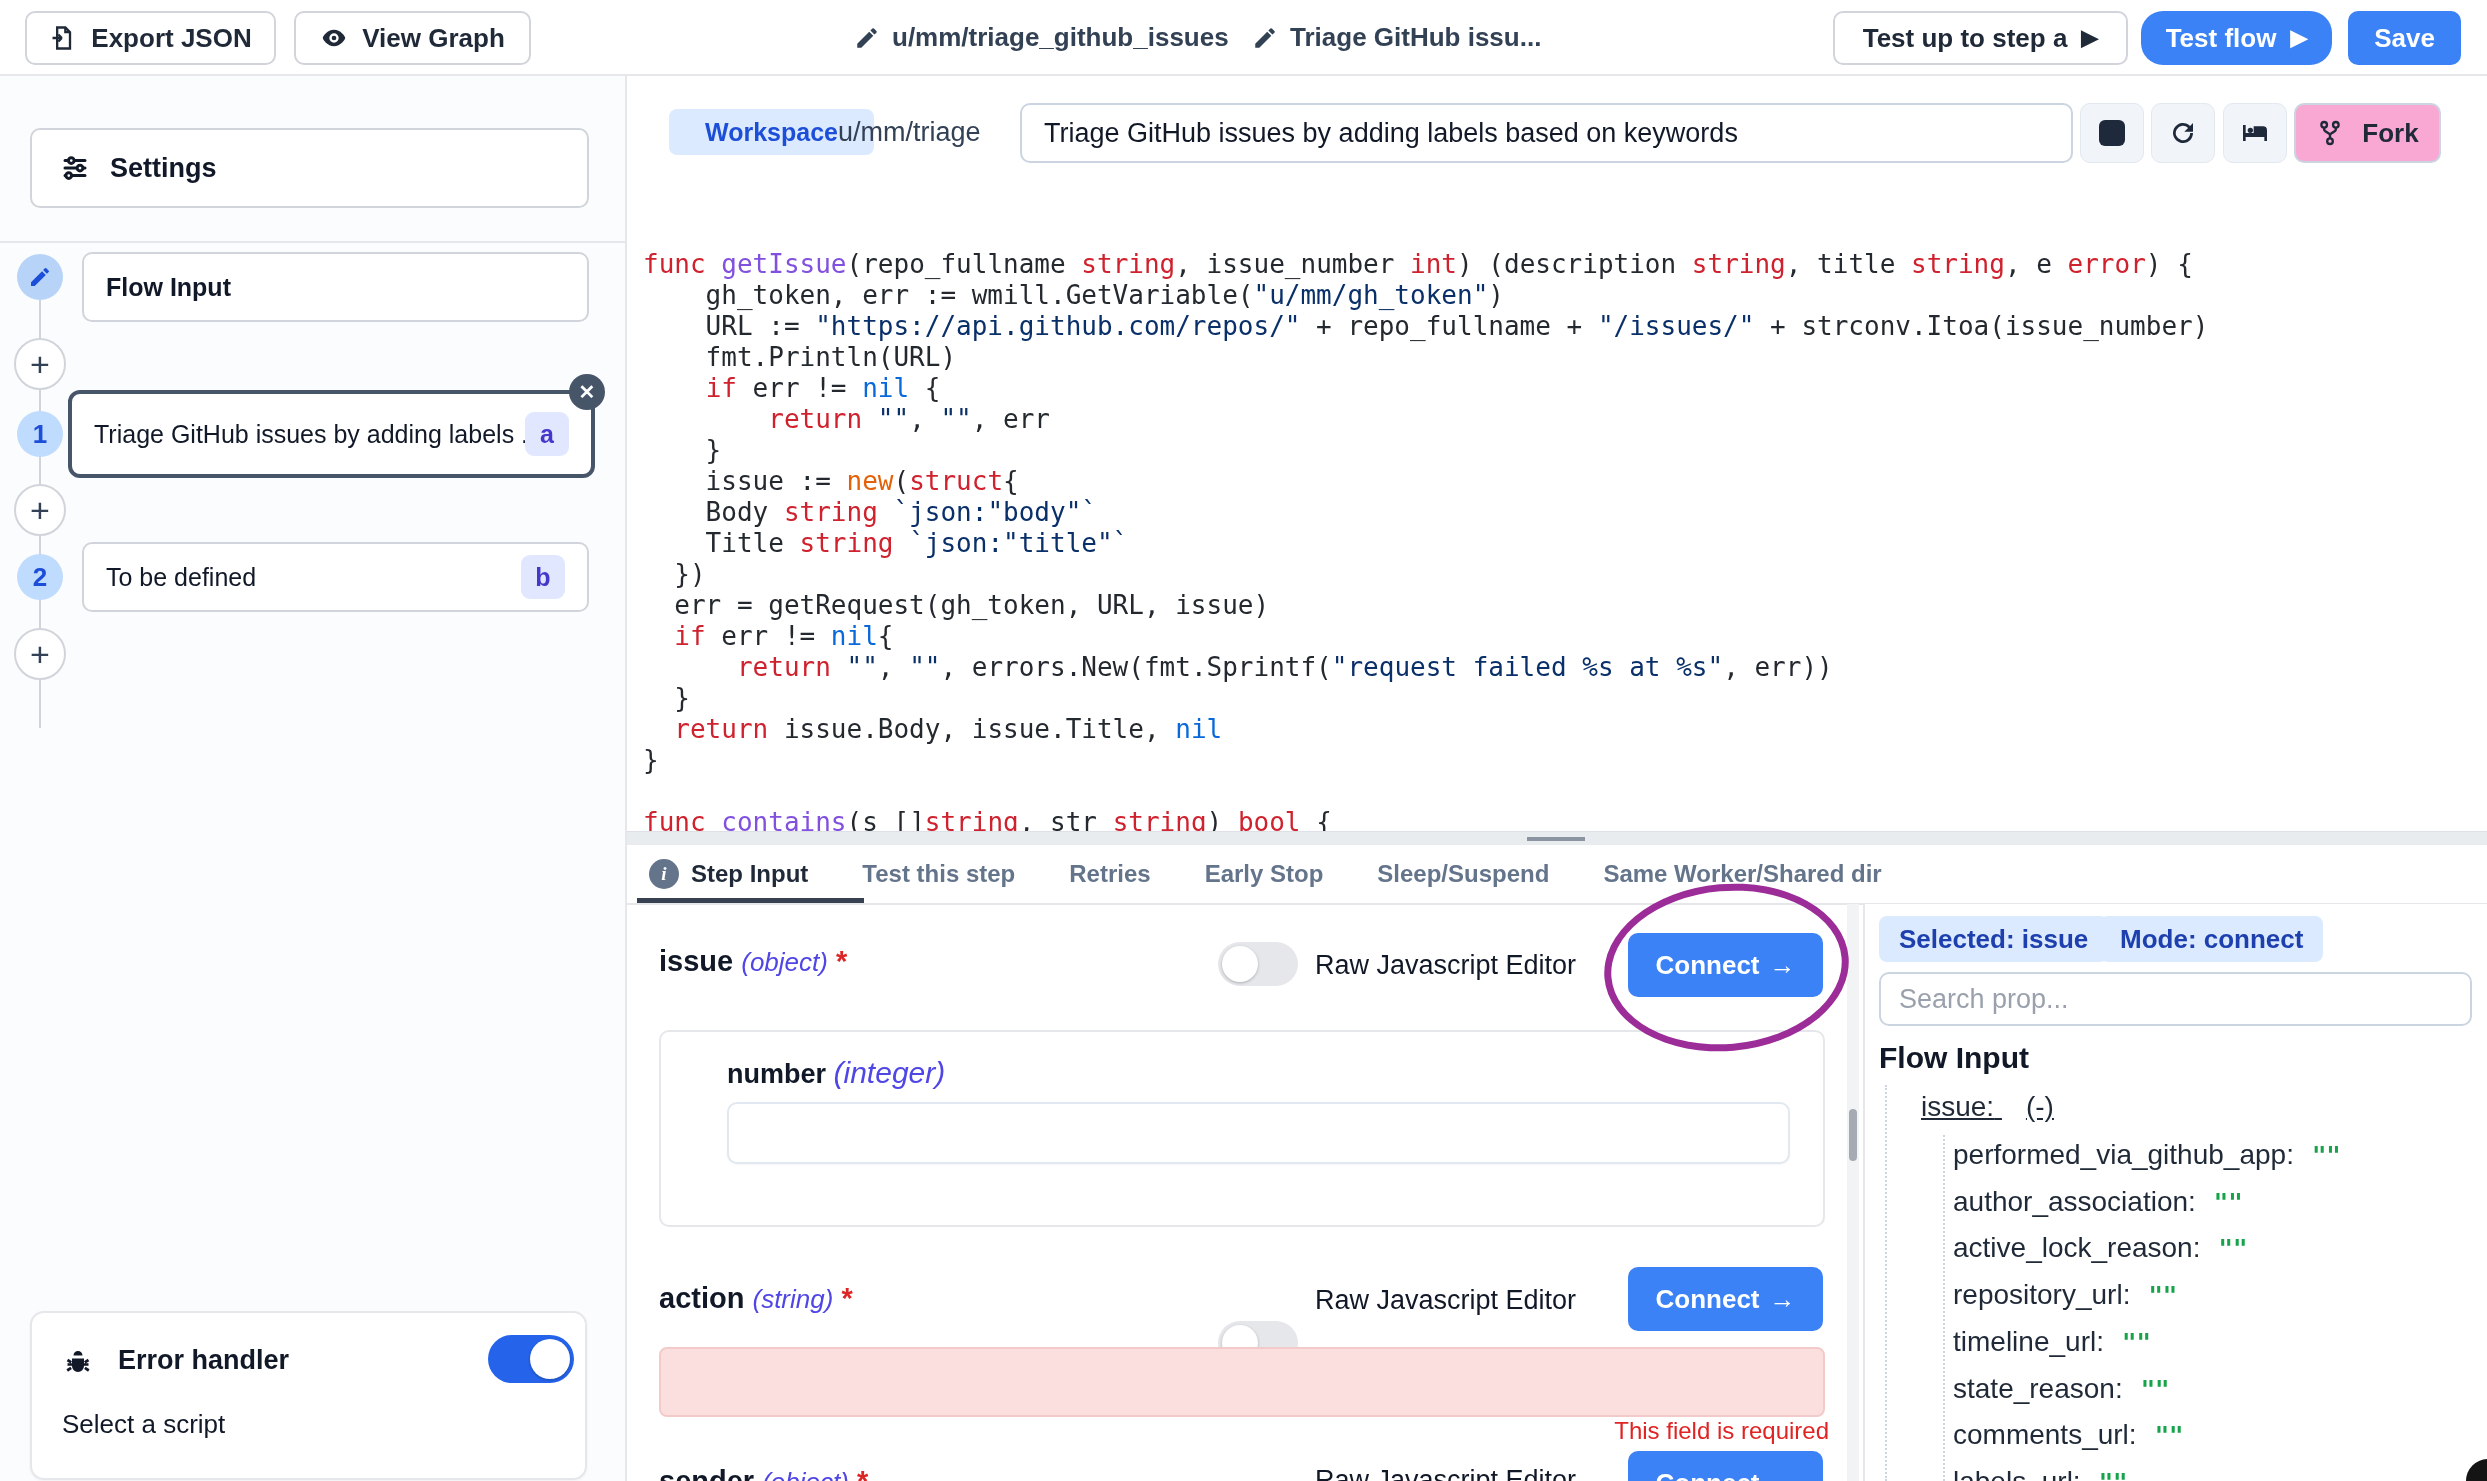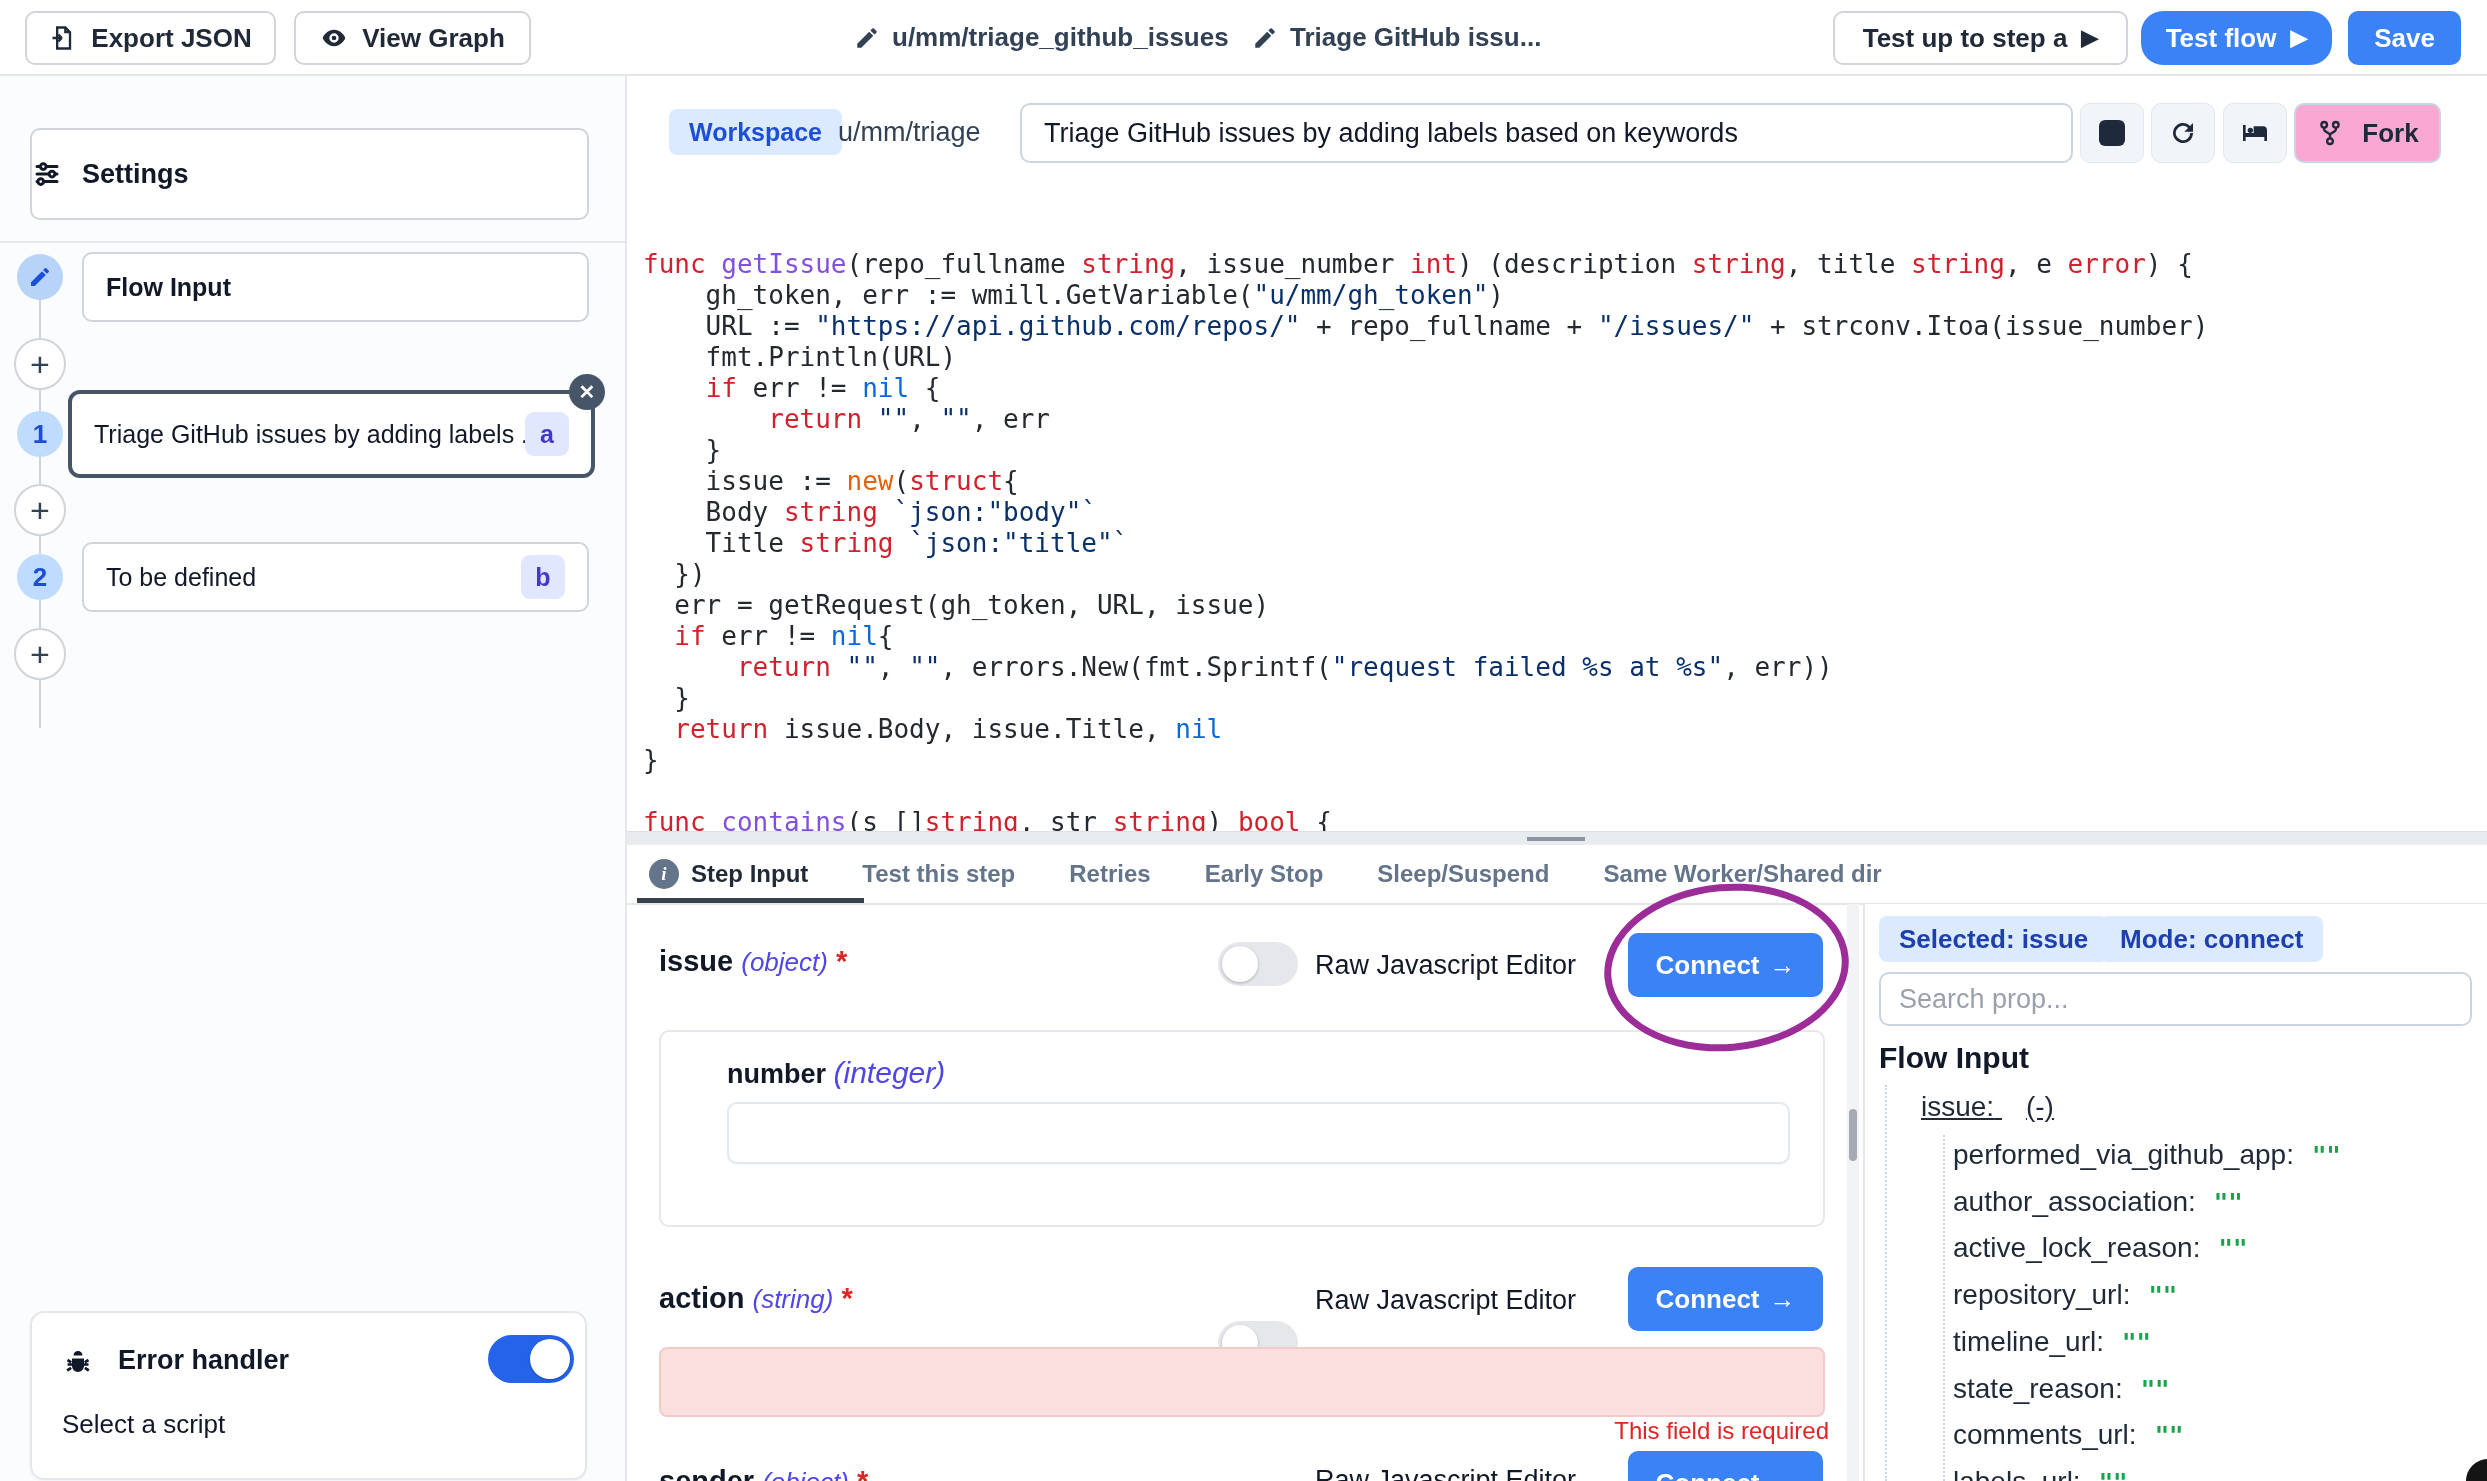--- a/index.html
+++ b/index.html
@@ -21,23 +21,23 @@
     display:flex; align-items:center; justify-content:center; gap:14px;
     background:#3b82f6; border:none; border-radius:10px;
     font-weight:700; font-size:26px; color:#fff; cursor:pointer; height:54px;
   }
   .crumb { display:flex; align-items:center; gap:12px; font-weight:600; font-size:26px; color:#334155; }
   .pencil-sm { width:26px; height:26px; fill:#334155; }
 
   
   .sidebar { left:0; top:76px; width:627px; height:1406px; background:#fbfcfd; border-right:2px solid #e5e7eb; }
   .settings-btn {
-    position:absolute; left:30px; top:52px; width:559px; height:92px; background:#fff;
+    position:absolute; left:30px; top:52px; width:559px; height:80px; background:#fff;
     border:2px solid #d1d5db; border-radius:10px; display:flex; align-items:center; gap:20px;
-    font-weight:700; font-size:27px; color:#111827; cursor:pointer;
+    padding-left:28px; font-weight:700; font-size:27px; color:#111827; cursor:pointer;
   }
   .sidebar-divider { position:absolute; left:0; top:165px; width:100%; border-top:2px solid #e5e7eb; }
   .graph-line { position:absolute; left:39px; top:224px; width:2px; height:428px; background:#d1d5db; }
   .node {
     position:absolute; left:82px; width:507px; background:#fff; border:2px solid #d1d5db;
     border-radius:10px; display:flex; align-items:center; padding:0 22px; cursor:pointer;
     font-size:25px; color:#111827;
   }
   .node.selected { border:4px solid #475569; border-radius:12px; left:68px; width:527px; }
   .node .grow { flex:1 1 auto; white-space:nowrap; overflow:hidden; }
@@ -70,21 +70,21 @@
   }
   .toggle { border-radius:994px; position:relative; cursor:pointer; }
   .toggle .knob { position:absolute; top:4px; border-radius:50%; background:#fff; box-shadow:0 1px 3px rgba(0,0,0,.25); }
   .toggle.on { background:#2563eb; }
   .toggle.on .knob { right:4px; }
   .toggle.off { background:#e5e7eb; }
   .toggle.off .knob { left:4px; }
 
   
   .ws-badge {
-    position:absolute; left:669px; top:109px; height:46px; padding:0 20px; background:#dbeafe;
+    position:absolute; left:669px; top:109px; height:46px; padding:0 36px; background:#dbeafe;
     color:#1d4ed8; font-weight:600; font-size:25px; border-radius:8px;
     display:flex; align-items:center;
   }
   .ws-path { position:absolute; left:838px; top:117px; font-size:27px; color:#334155; }
   .summary-input {
     position:absolute; left:1020px; top:103px; width:1053px; height:60px; border:2px solid #cbd5e1;
     border-radius:10px; font-size:27px; color:#111827; padding:0 22px;
     font-family:"Liberation Sans", sans-serif; background:#fff;
   }
   .icon-btn {

